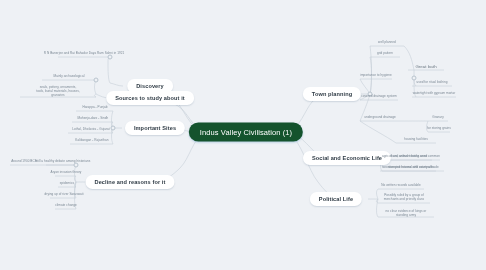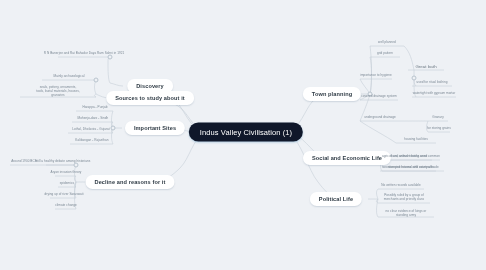--- a/index.html
+++ b/index.html
@@ -25,21 +25,21 @@
     pointer-events: none;
   }
   .node {
     position: absolute;
     box-sizing: border-box;
     white-space: nowrap;
     transform: translate(-50%, -50%);
   }
   
   .root {
-    background: #0f172a;
+    background: #14532d;
     color: #ffffff;
     border-radius: 11px;
     font-size: 7.5px;
     letter-spacing: 0.1px;
     padding: 5px 11px;
     text-align: center;
     box-shadow: 0 1px 2px rgba(70,140,190,0.35);
   }
   
   .branch {

